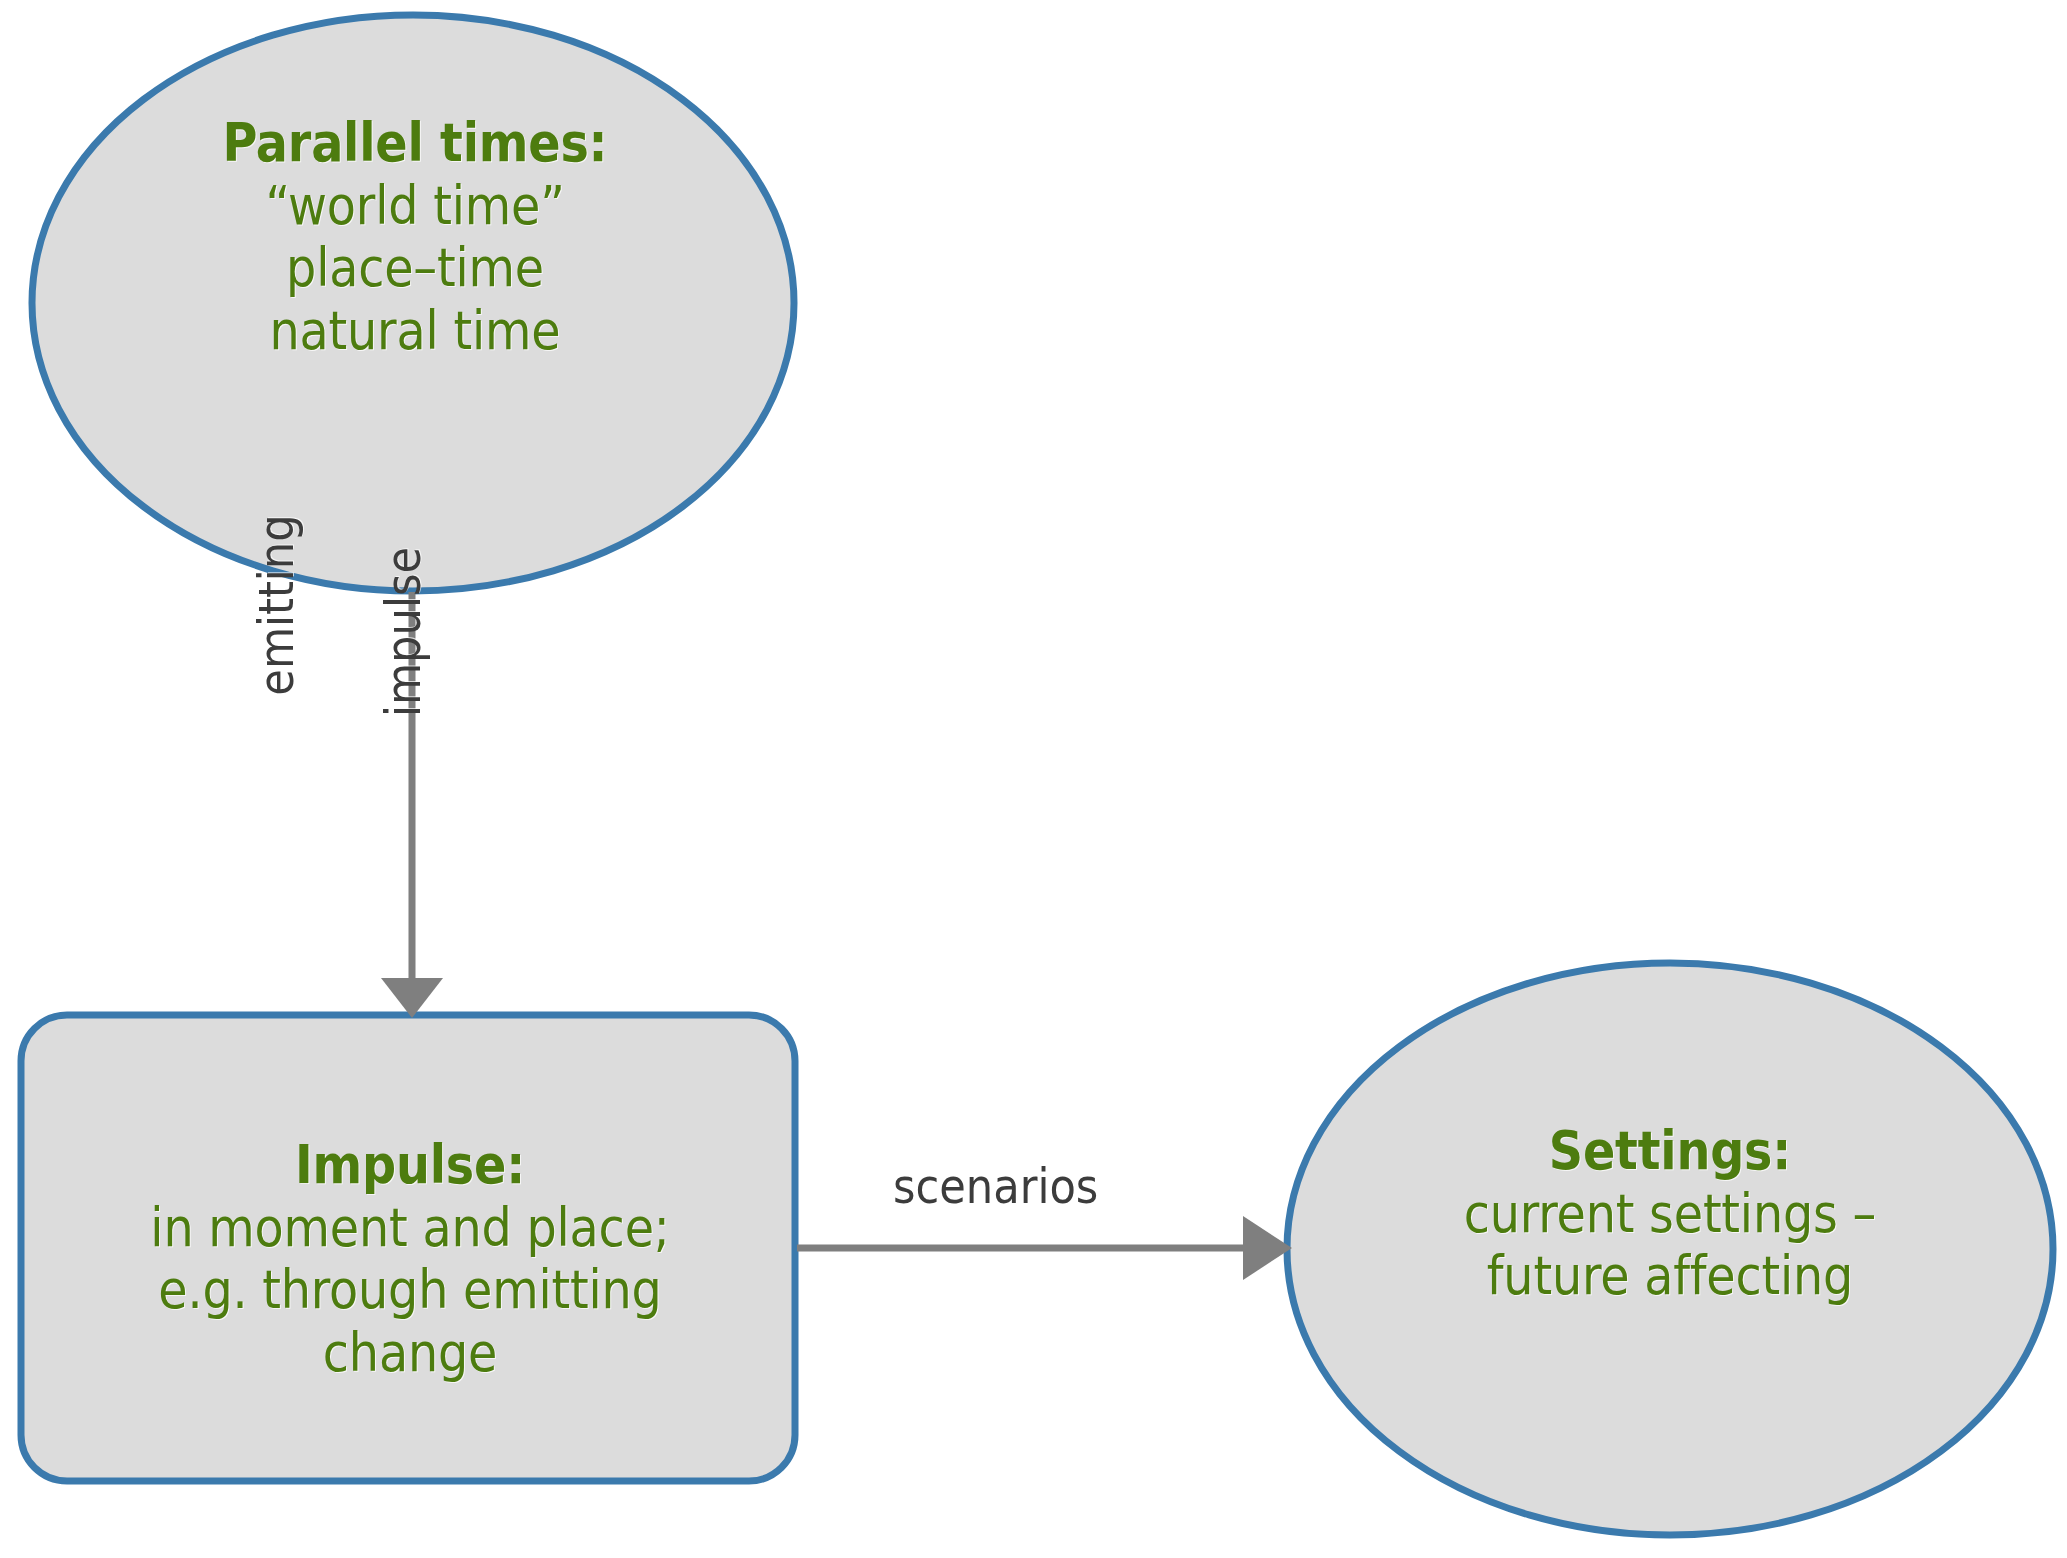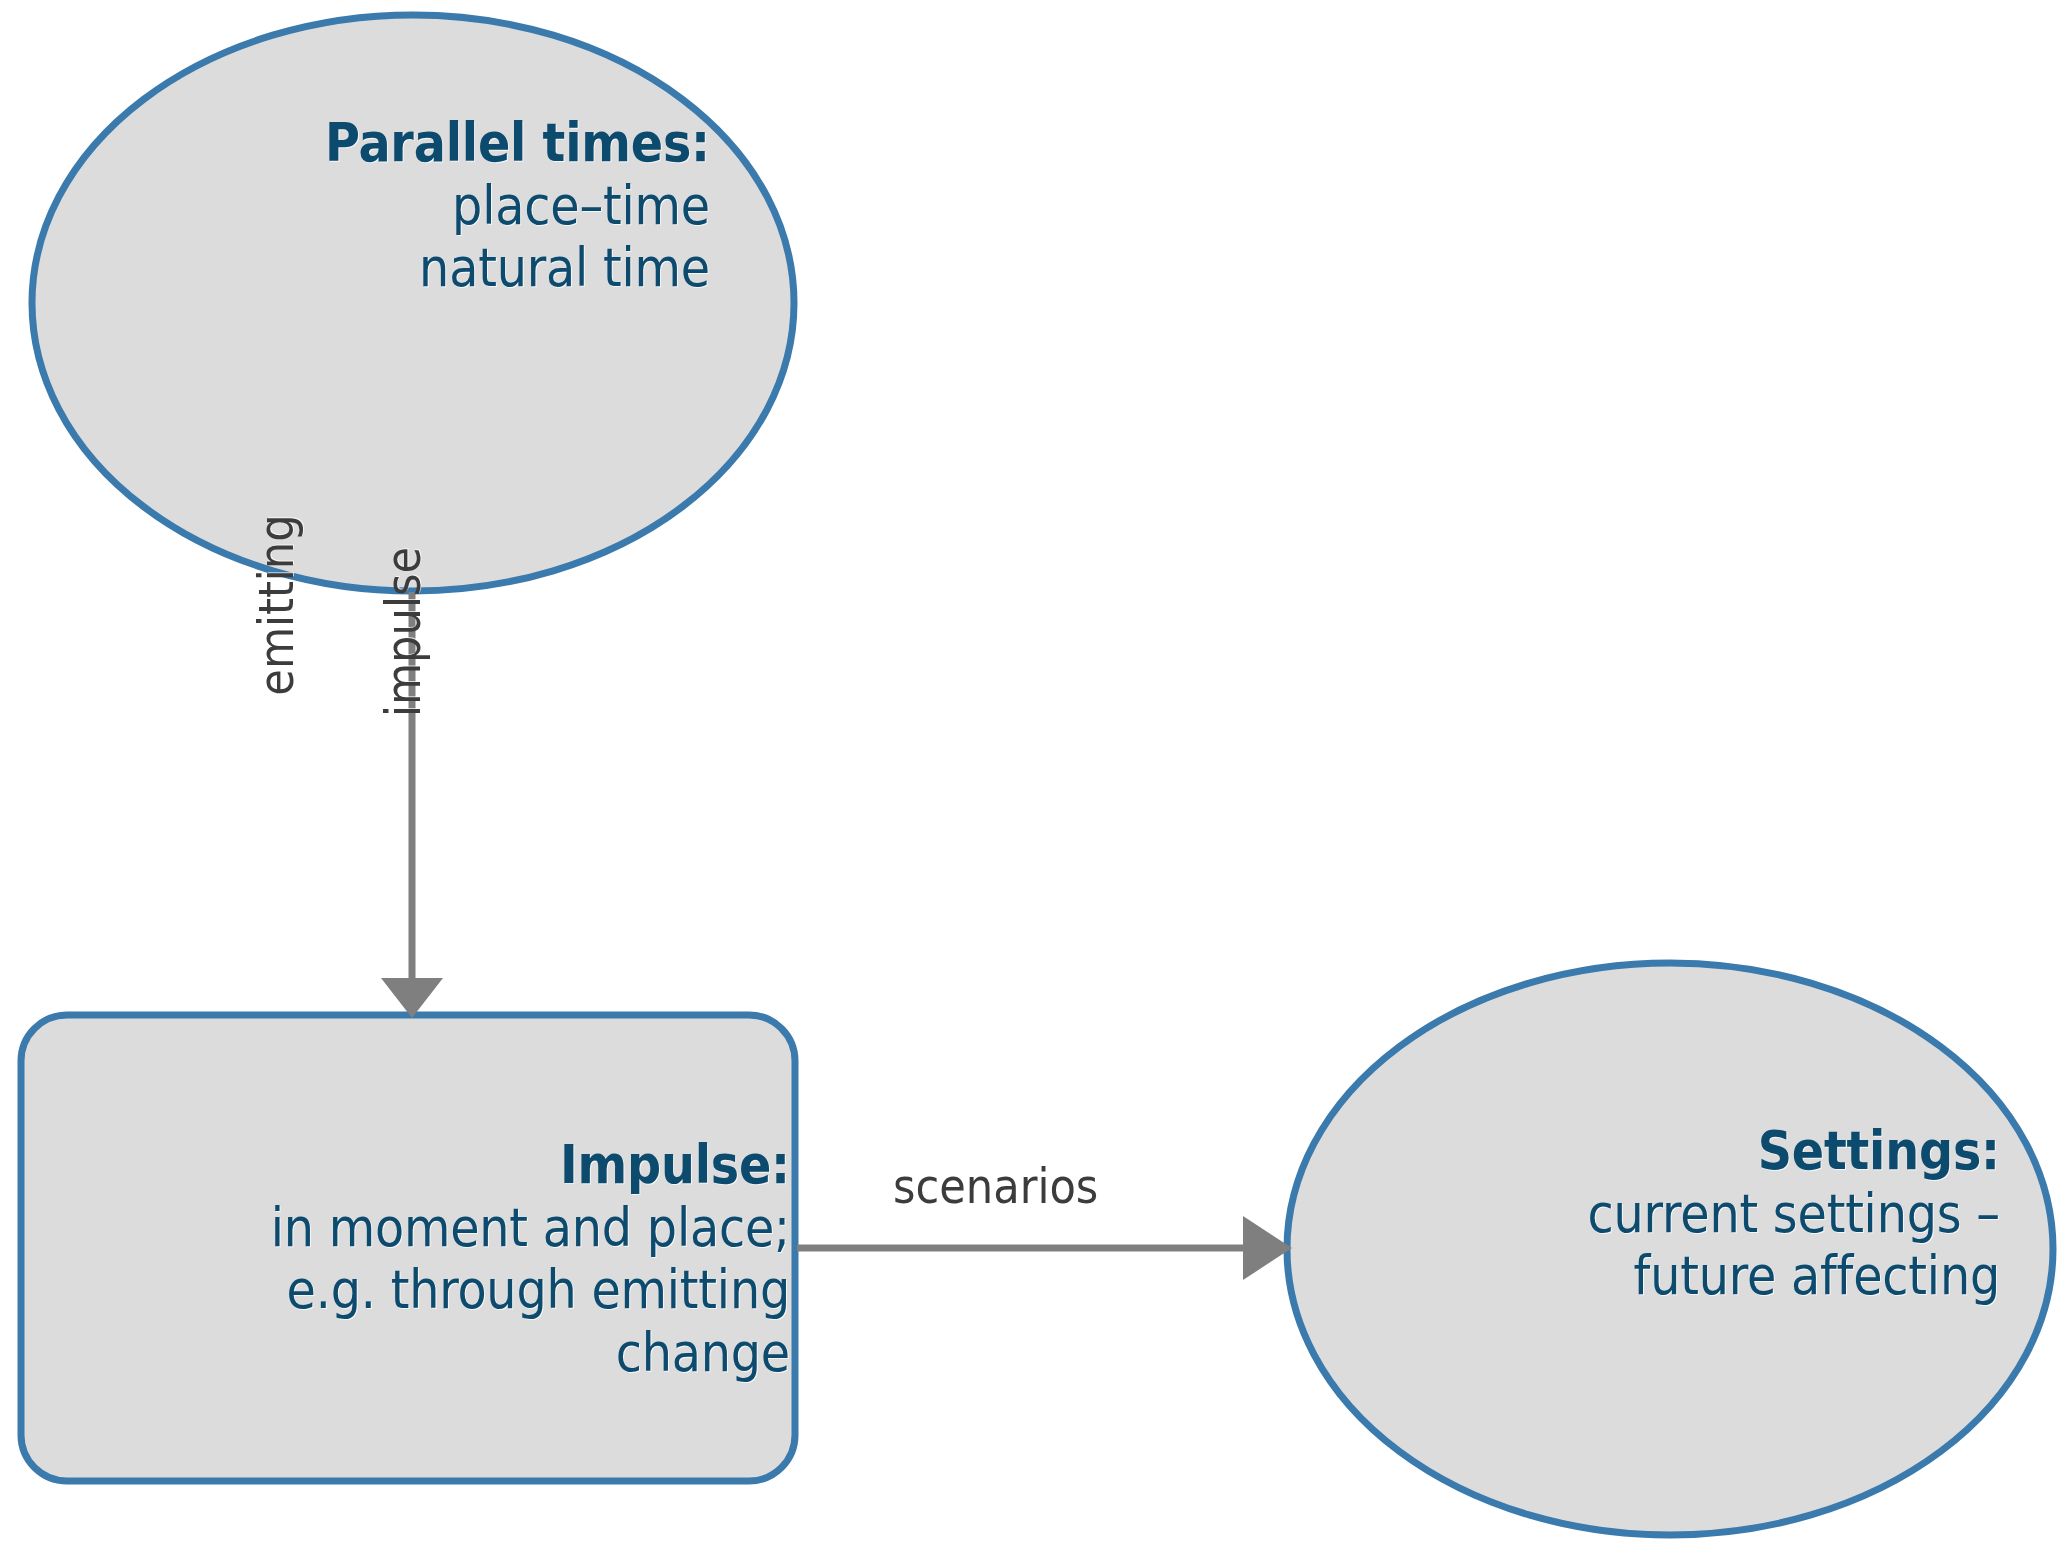--- a/index.html
+++ b/index.html
@@ -20,22 +20,22 @@
   svg.layer {
     position: absolute;
     left: 0;
     top: 0;
     width: 2067px;
     height: 1558px;
   }
 
   .node-text {
     position: absolute;
-    text-align: right;
-    color: #0c4a6e;
+    text-align: center;
+    color: #4d7c0f;
     line-height: 1.18;
     text-shadow: 1px 1px 0 rgba(255,255,255,0.75);
     letter-spacing: -0.2px;
     -webkit-font-smoothing: antialiased;
   }
   .node-title {
     font-weight: bold;
     display: block;
   }
   .node-line { display: block; }
@@ -114,20 +114,21 @@
     </g>
 
     <g>
       <line x1="797" y1="1248" x2="1250" y2="1248" stroke="#7f7f7f" stroke-width="7"></line>
       <polygon points="1243,1216 1243,1280 1292,1248" fill="#7f7f7f"></polygon>
     </g>
   </svg>
 
   <div class="node-text" id="parallel-times-label">
     <span class="node-title">Parallel times:</span>
+    <span class="node-line">“world time”</span>
     <span class="node-line">place–time</span>
     <span class="node-line">natural time</span>
   </div>
 
   <div class="node-text" id="impulse-label">
     <span class="node-title">Impulse:</span>
     <span class="node-line">in moment and place;</span>
     <span class="node-line">e.g. through emitting</span>
     <span class="node-line">change</span>
   </div>

